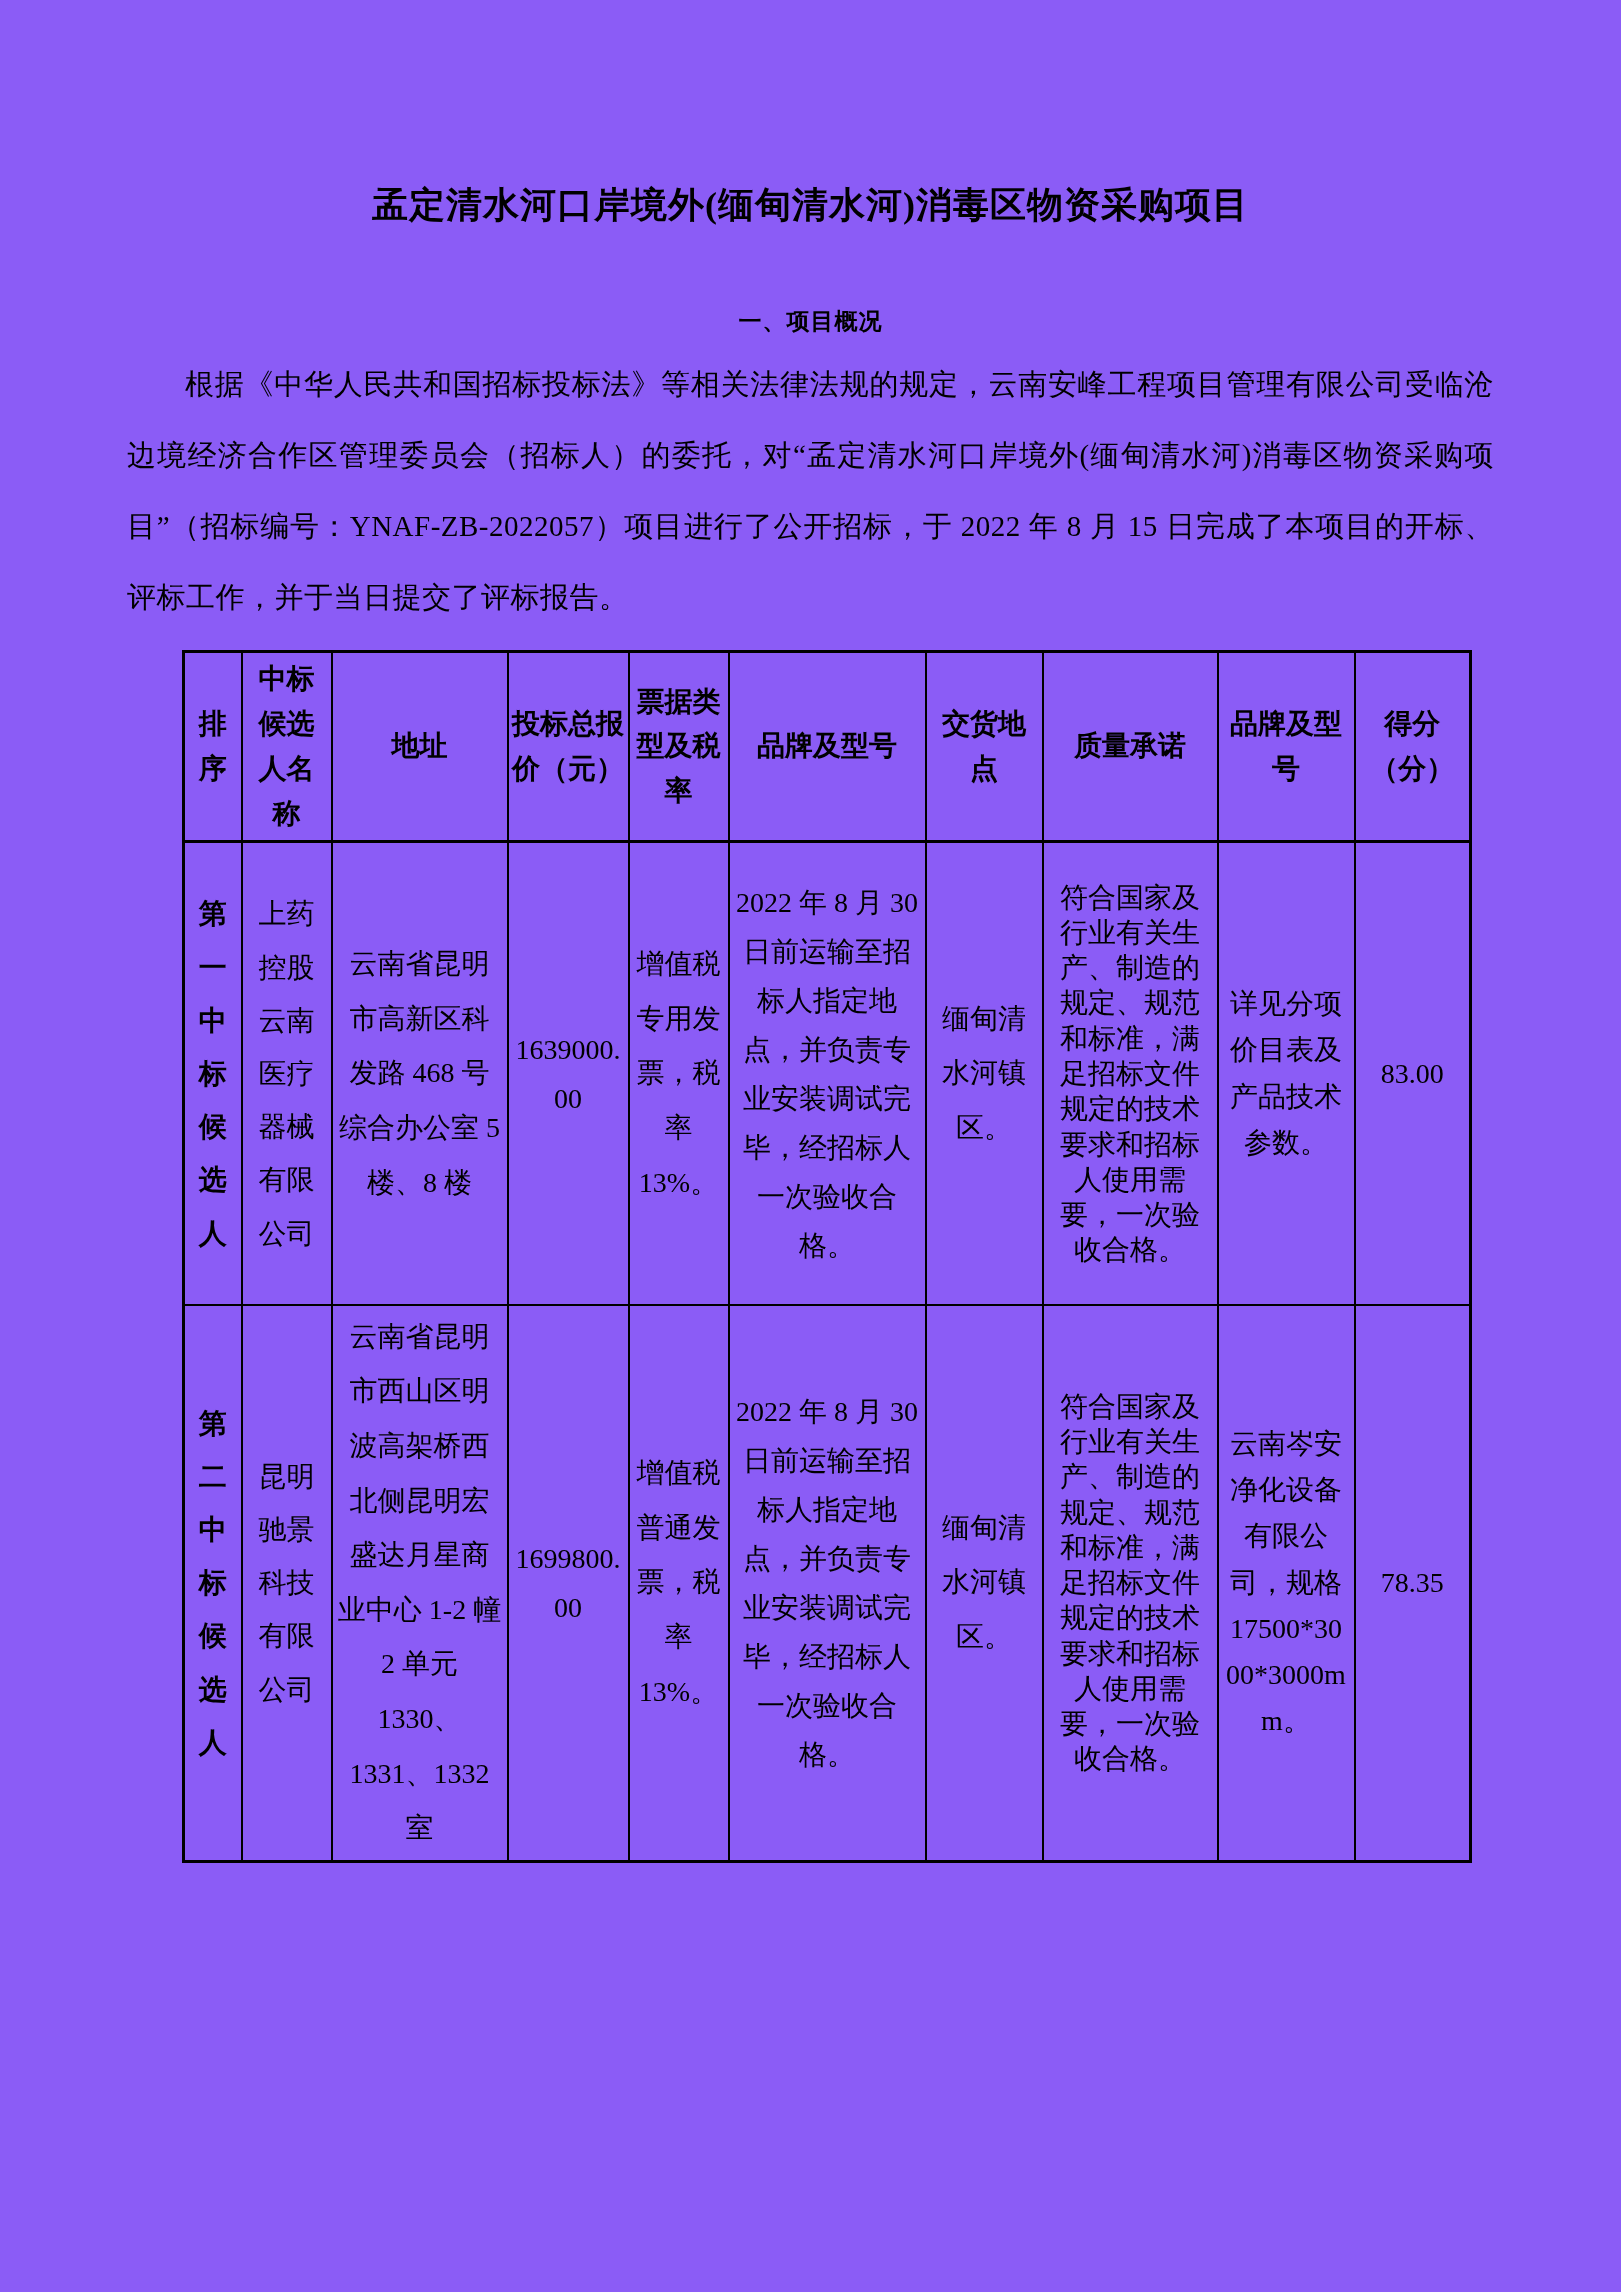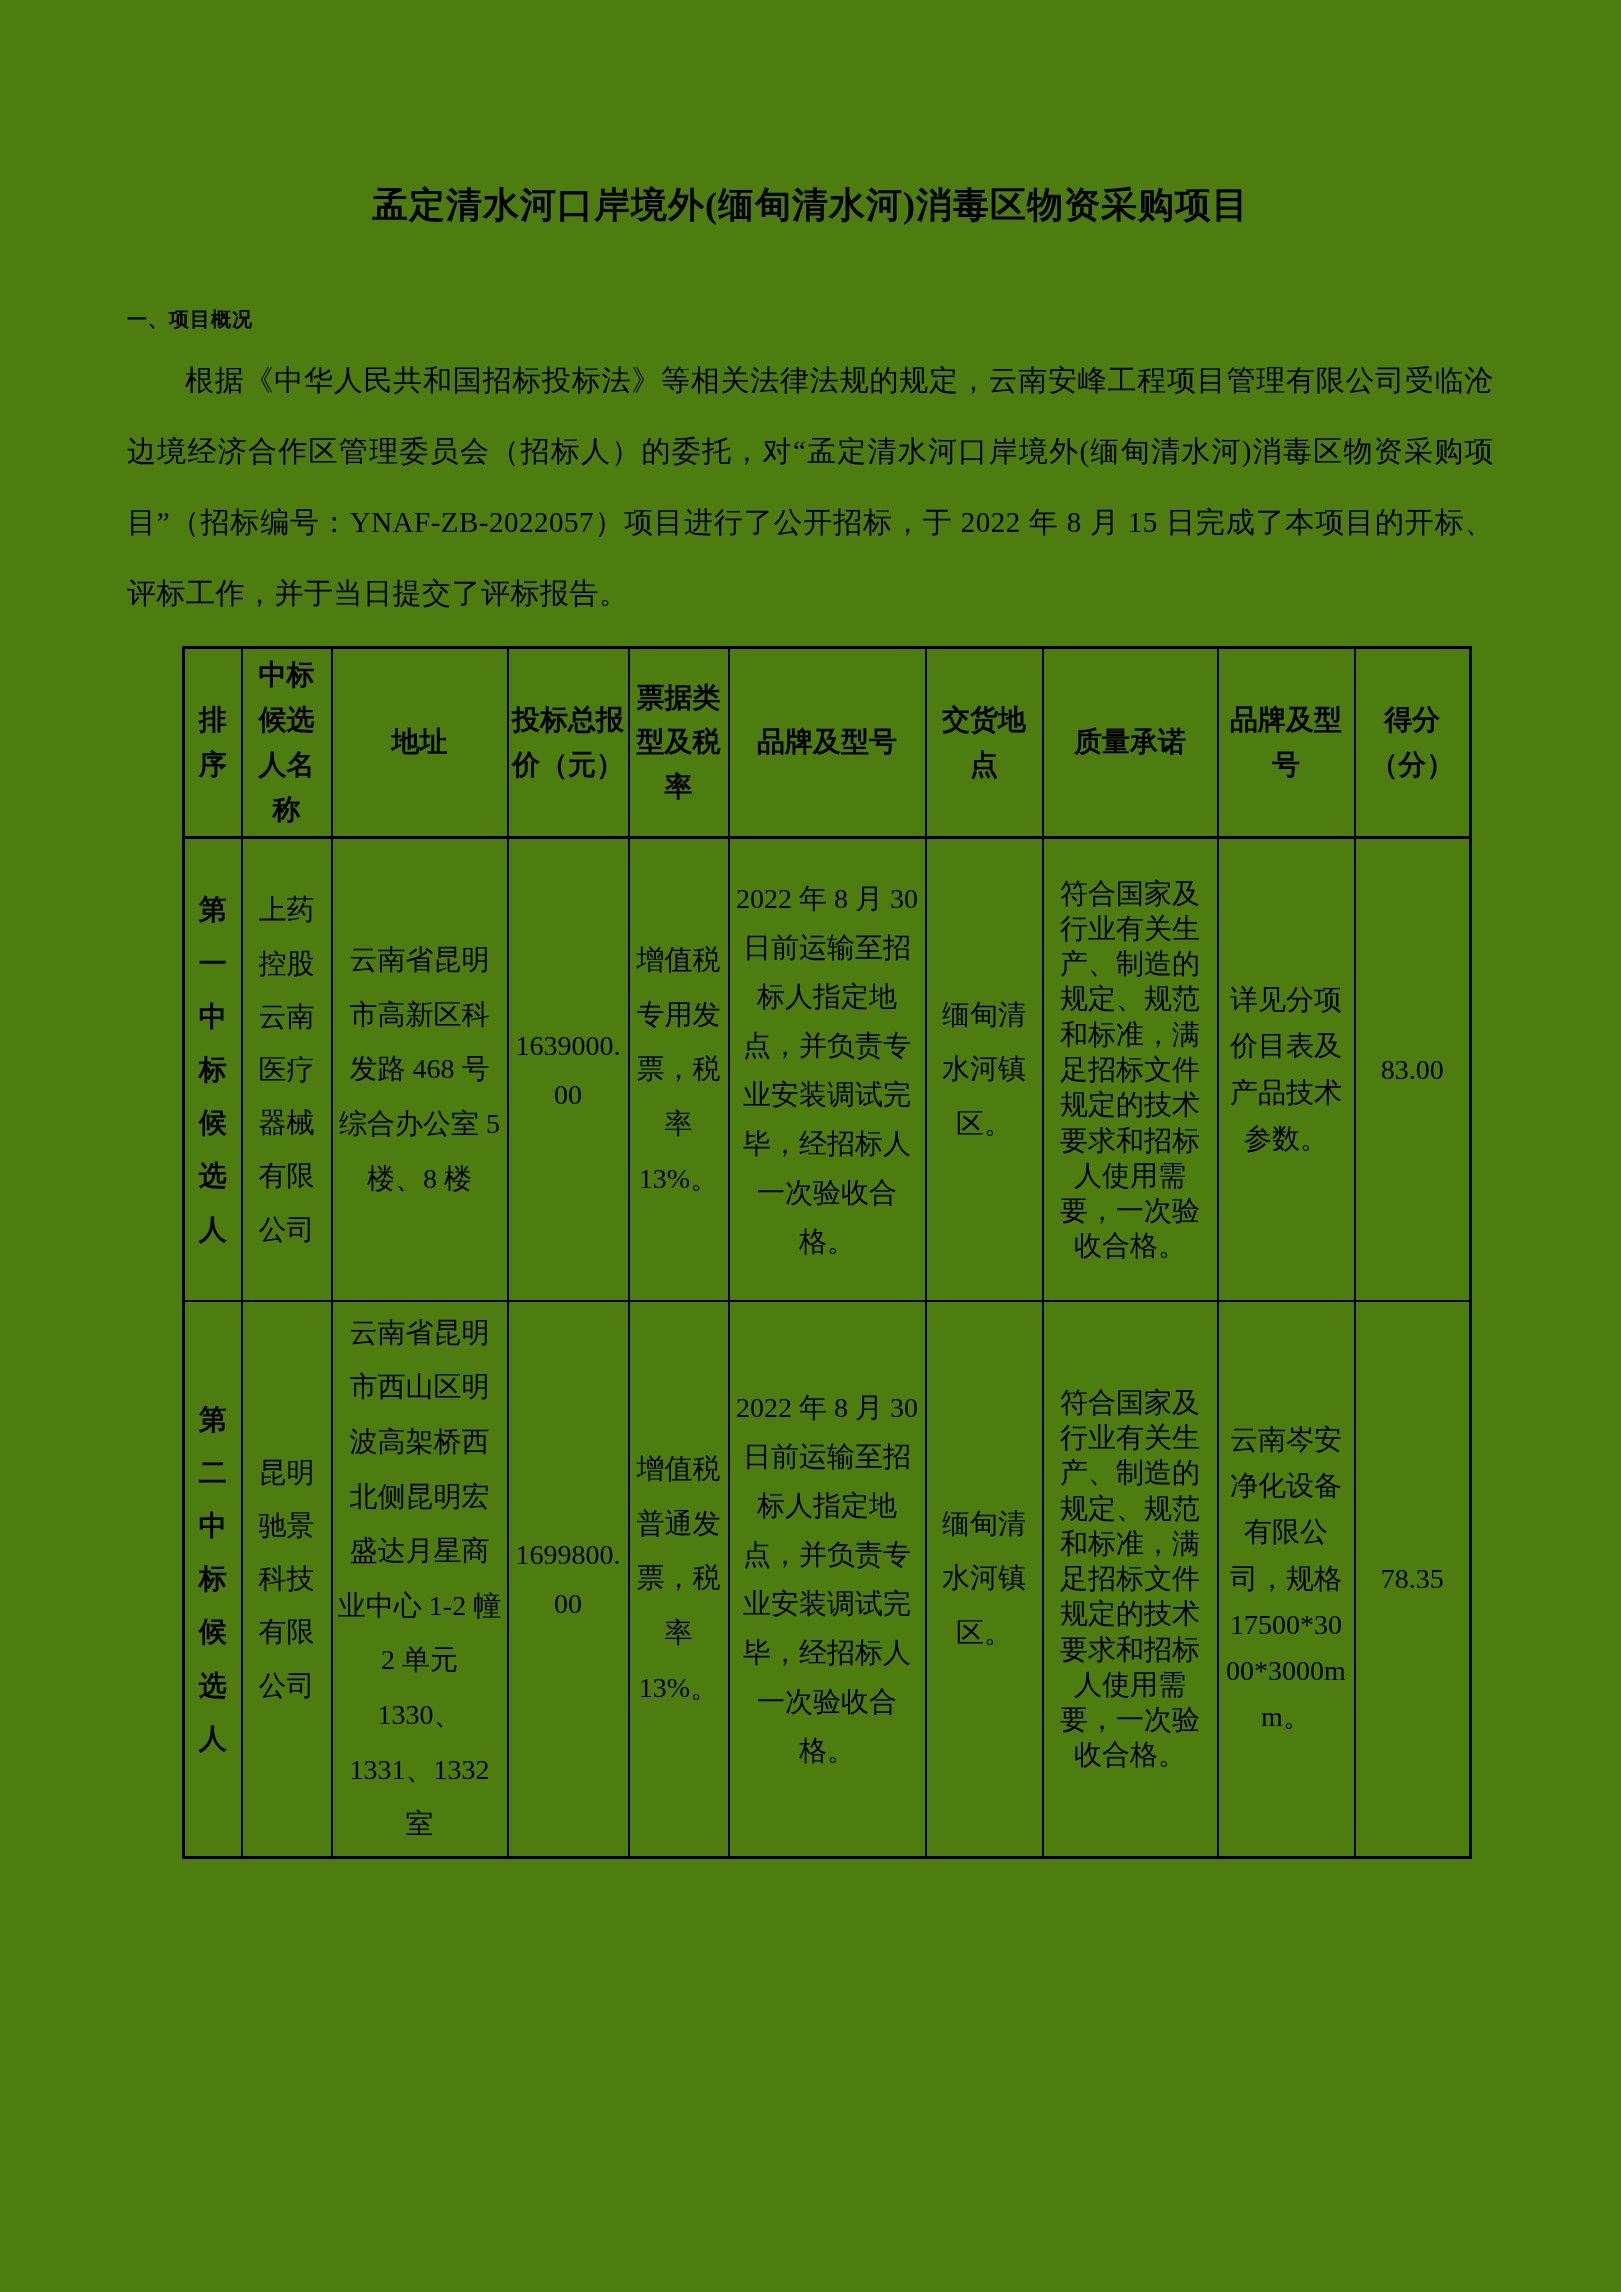--- a/index.html
+++ b/index.html
@@ -12,43 +12,44 @@
     height: 2293px;
     overflow: hidden;
     color: #000000;
     font-family: "Liberation Serif", "DejaVu Serif", serif;
   }
   .page {
     box-sizing: border-box;
     width: 1621px;
     height: 2293px;
     padding: 147px 127px 0 127px;
-    background: #4d7c0f;
+    background: #8b5cf6;
   }
   .doc-title {
     margin: 34px 0 0 0;
     text-align: center;
     font-size: 36px;
     font-weight: bold;
     letter-spacing: 1px;
     font-family: "Liberation Serif", "DejaVu Serif", serif;
   }
   .doc-subtitle {
     margin: 51px 0 0 0;
     text-align: center;
     font-size: 30px;
     font-weight: bold;
     letter-spacing: 2px;
   }
   .sec-heading {
     margin: 76px 0 0 0;
-    font-size: 20px;
+    font-size: 23px;
     font-weight: bold;
     font-family: "Liberation Sans", "DejaVu Sans", sans-serif;
     letter-spacing: 1px;
+    text-align: center;
   }
   .sec-heading.second {
     margin-top: 23.5px;
   }
   .body-para {
     margin: 11.8px 0 0 0;
     font-size: 29px;
     line-height: 71px;
     text-indent: 2em;
     text-align: justify;

